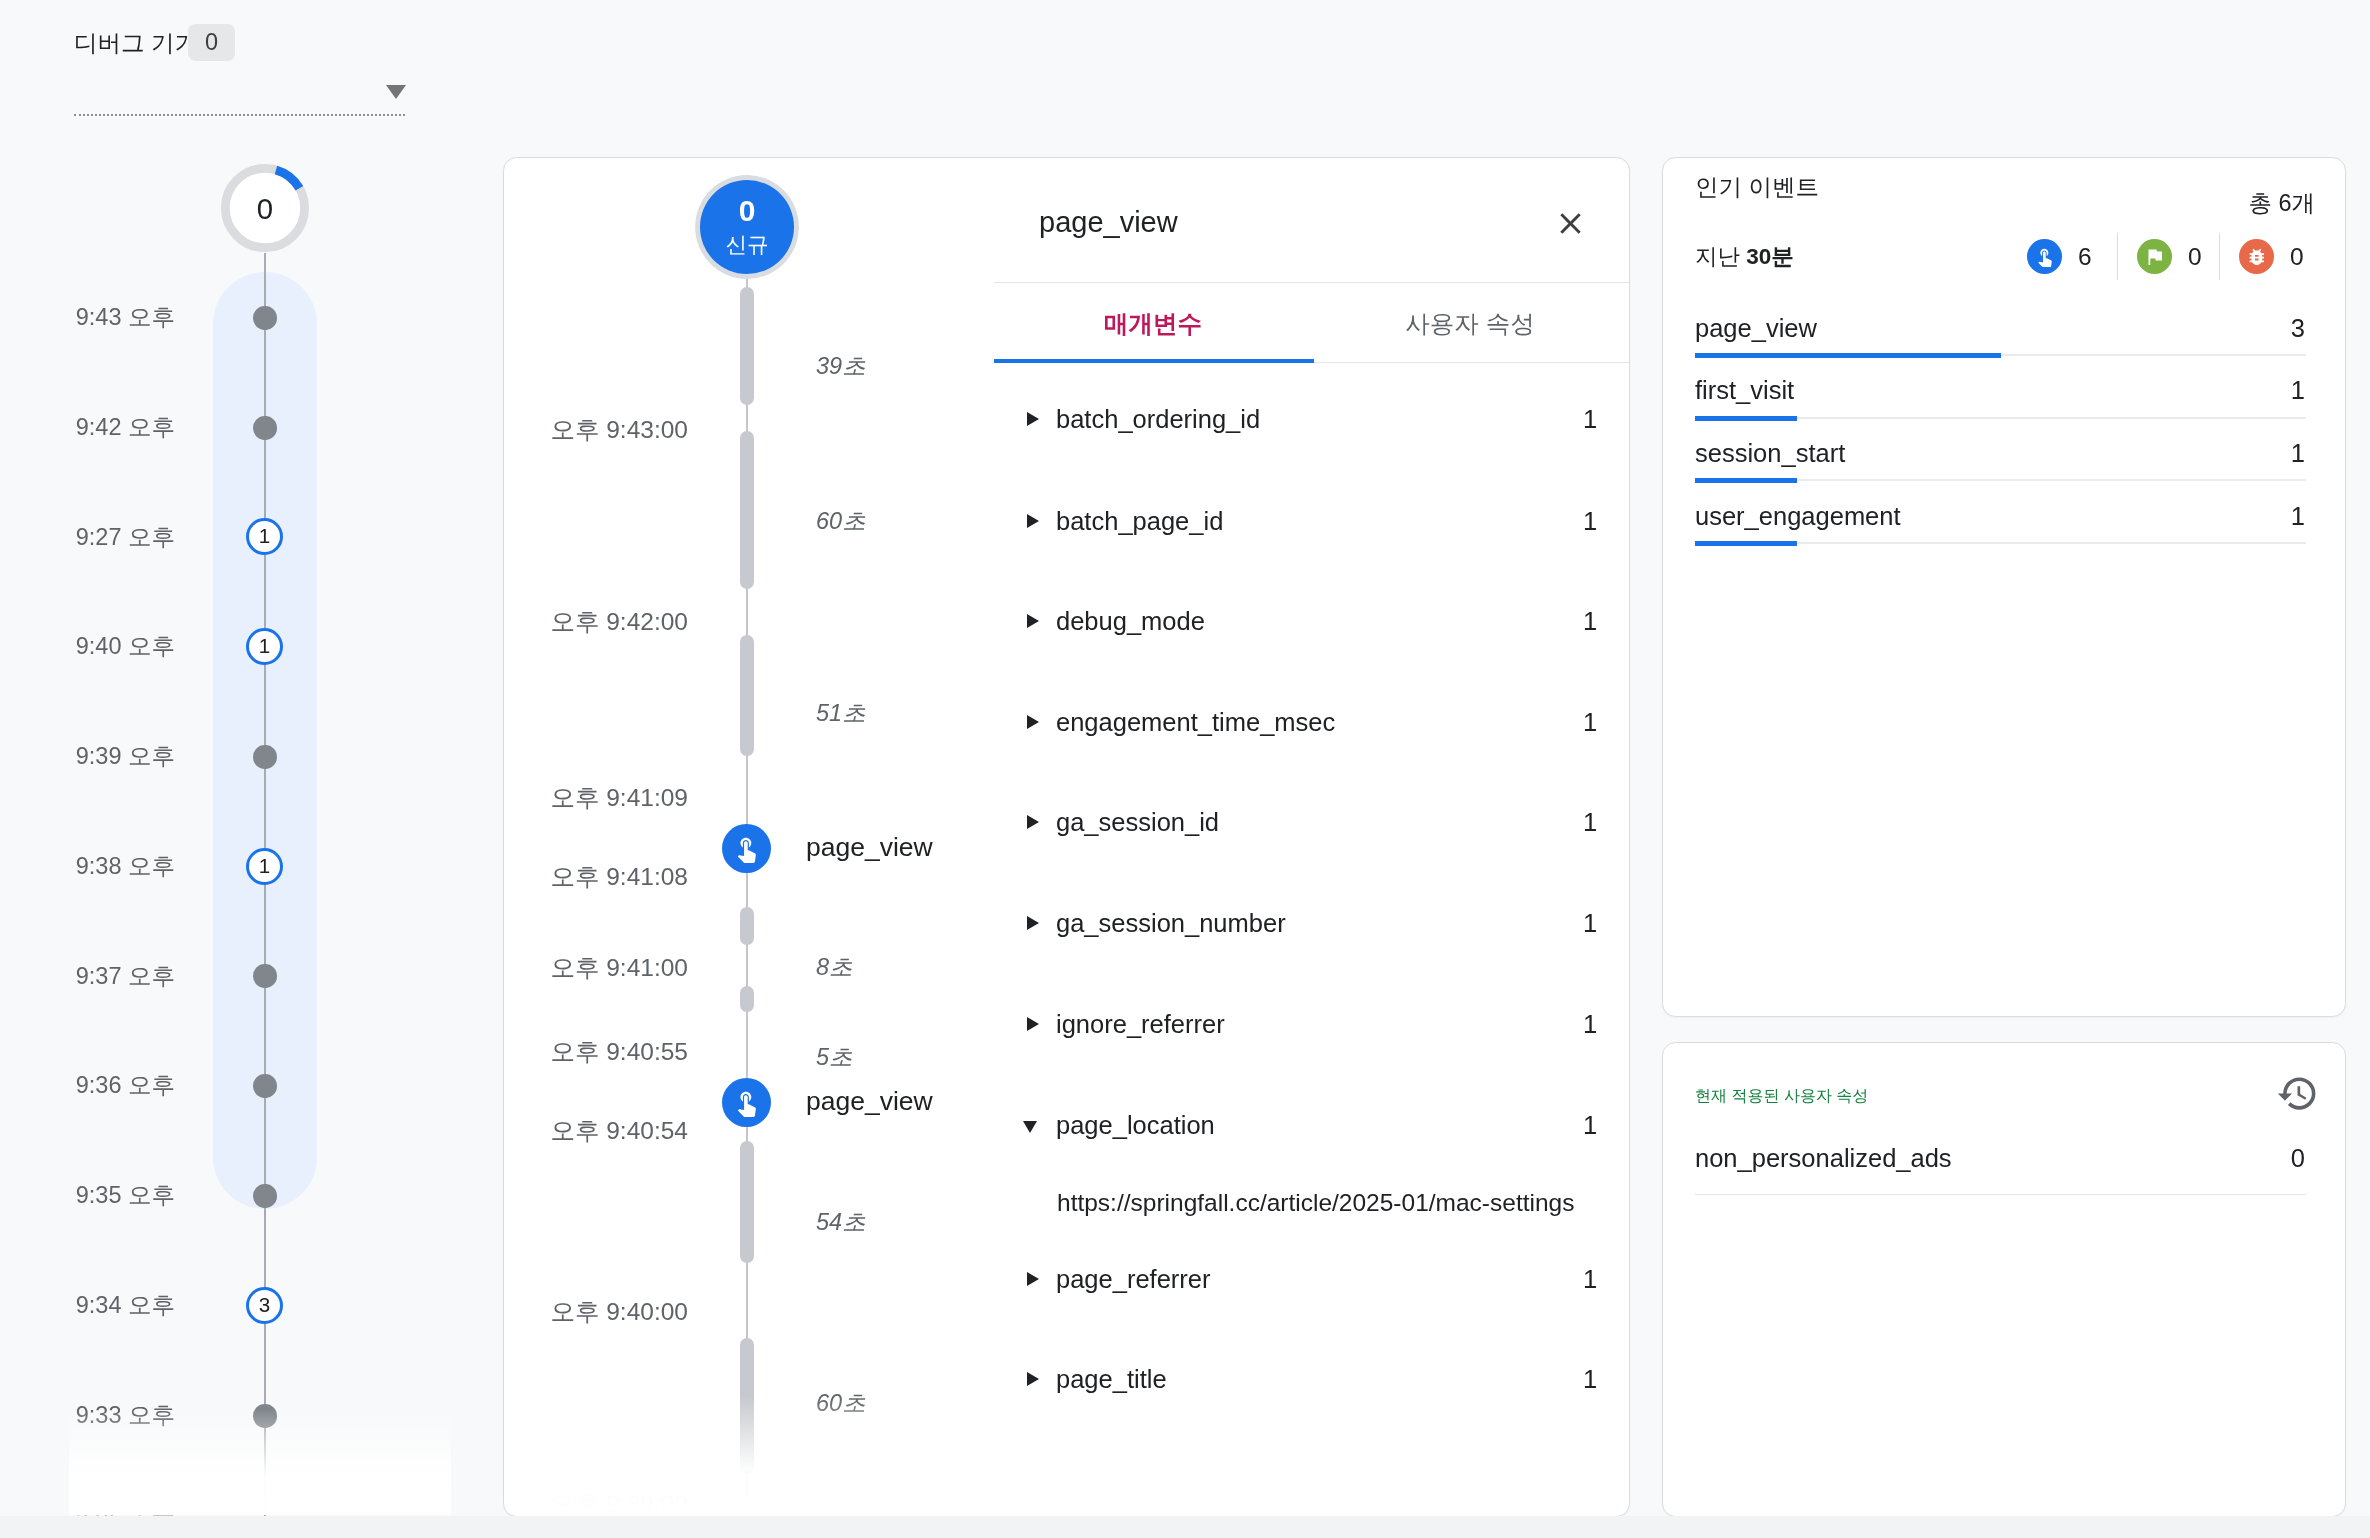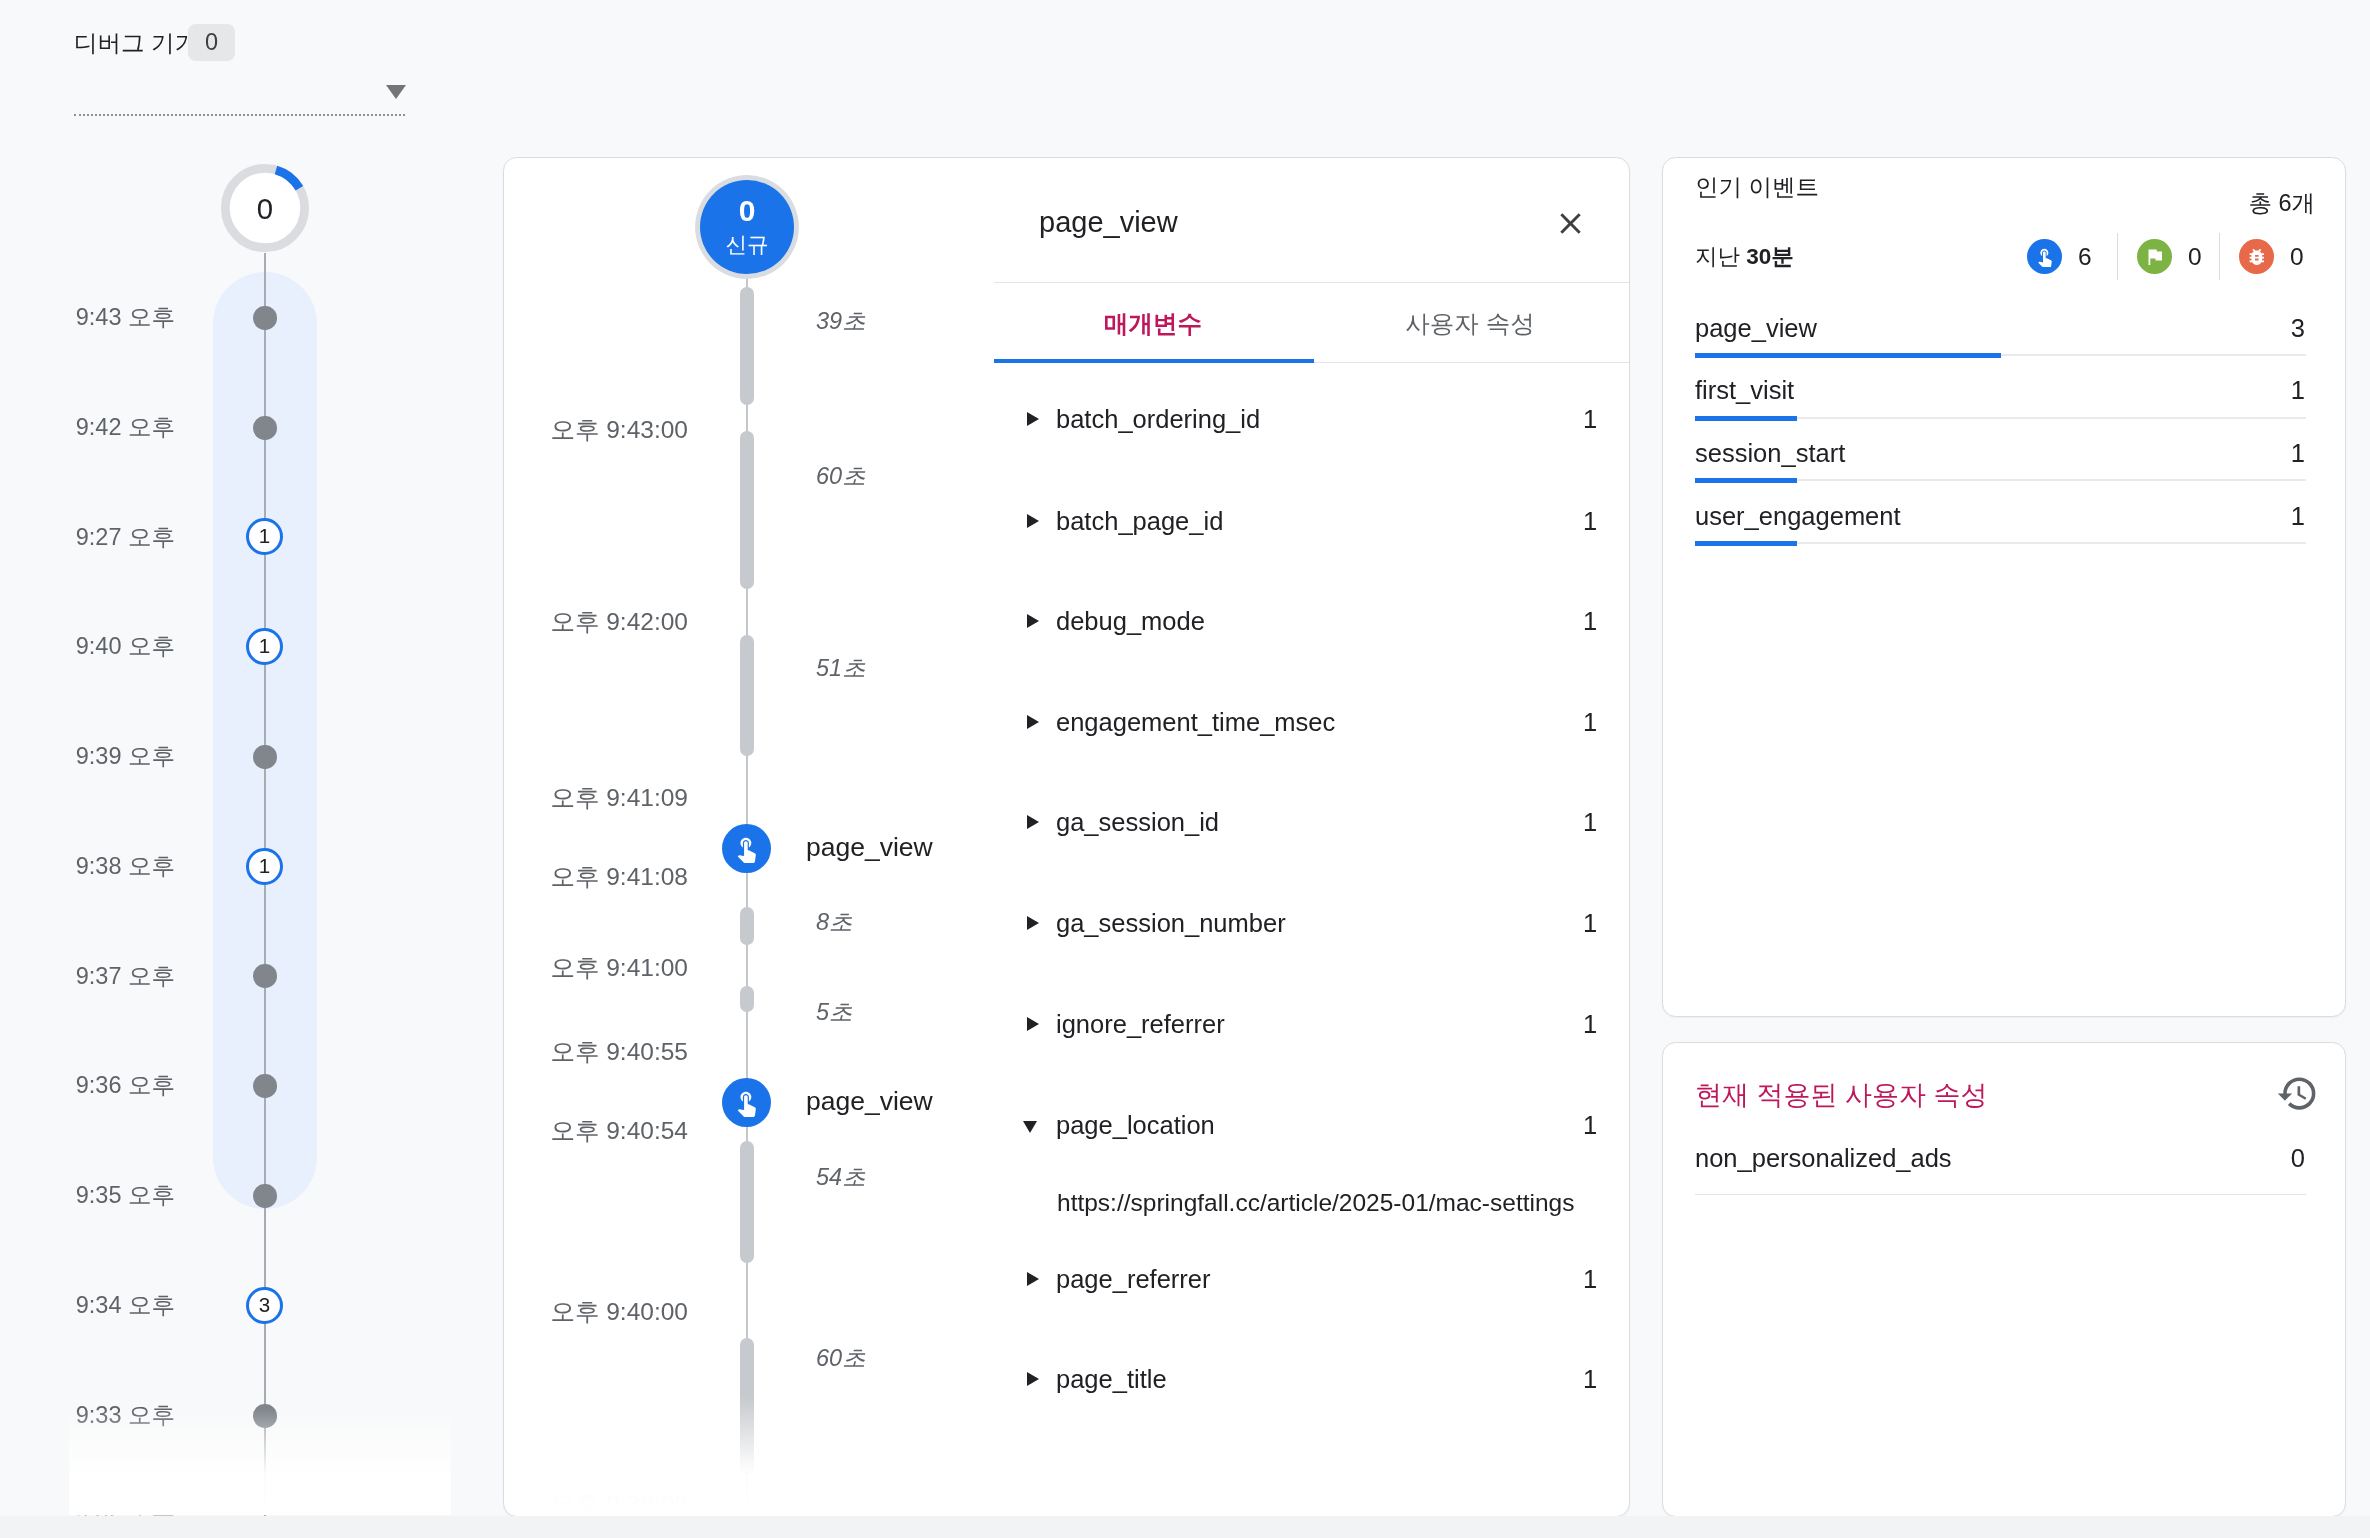--- a/index.html
+++ b/index.html
@@ -29,21 +29,21 @@
                background:linear-gradient(to bottom, rgba(255,255,255,0), rgba(255,255,255,.96) 62%, #fff); }
 
   
   .stream-line { left:746px; top:272px; width:2px; height:1233px; background:#c3c6ca; }
   .seg { left:740px; width:13.7px; background:#c6c9cd; border-radius:6.9px; }
   .new-badge { left:700px; top:180px; width:94px; height:94px; border-radius:50%; background:#1a73e8;
                box-shadow:0 0 0 4.9px #d9dce0; color:#fff; text-align:center; z-index:3; }
   .new-badge .n { font-size:30px; font-weight:bold; margin-top:13.7px; }
   .new-badge .l { font-size:21.6px; margin-top:2px; }
   .tick { width:142px; text-align:right; font-size:24.5px; color:#5f6368; height:39px; line-height:39px; left:546px; }
-  .dur { left:816px; font-size:23.5px; font-style:italic; color:#5f6368; height:39px; line-height:39px; }
+  .dur { left:816px; font-size:23.5px; font-style:italic; color:#5f6368; height:39px; line-height:39px;margin-top:45px; }
   .ev-ico { left:722px; width:49px; height:49px; border-radius:50%; background:#1a73e8; z-index:3;
             display:flex; align-items:center; justify-content:center; cursor:pointer; }
   .ev-lbl { left:806px; font-size:26.5px; color:#202124; height:39px; line-height:39px; cursor:pointer; }
   .fade-center { left:506px; top:1396px; width:1121px; height:120px; z-index:5; border-radius:0 0 13.7px 13.7px;
                  background:linear-gradient(to bottom, rgba(255,255,255,0), rgba(255,255,255,.94) 60%, #fff); }
 
   
   .detail-title { left:1039px; top:201px; font-size:29px; color:#202124; height:43px; line-height:43px; }
   .close-btn { left:1553px; top:206px; width:35px; height:35px; cursor:pointer; }
   .hdr-divider { left:994px; top:282px; width:635px; height:1px; background:#e3e5e8; }
@@ -68,21 +68,21 @@
   .rt-window { left:1695px; top:239px; font-size:22.5px; color:#202124; height:35px; line-height:35px; }
   .cnt-ico { top:239px; width:35px; height:35px; border-radius:50%; display:flex; align-items:center; justify-content:center; cursor:pointer; }
   .cnt-num { top:239px; width:39px; font-size:24.5px; color:#202124; height:35px; line-height:35px; }
   .cnt-div { top:233px; width:1px; height:47px; background:#dadce0; }
   .erow-name { left:1695px; font-size:25.5px; color:#202124; height:37px; line-height:37px; cursor:pointer; }
   .erow-val { left:2176px; width:129px; text-align:right; font-size:25.5px; color:#202124; height:37px; line-height:37px; }
   .erow-bar { left:1695px; width:611px; height:4.9px;
               background:linear-gradient(#e8eaed,#e8eaed) no-repeat left center/100% 2px; }
   .erow-bar .fill { height:4.9px; background:#1a73e8; }
 
-  .up-title { left:1695px; top:1078px; font-size:27px; color:#be185d; height:35px; line-height:35px;text-align:center; }
+  .up-title { left:1695px; top:1078px; font-size:16px; color:#15803d; height:35px; line-height:35px;text-align:center; }
   .up-hist { left:2276px; top:1072px; width:43px; height:43px; cursor:pointer; }
   .up-name { left:1695px; top:1139px; font-size:25.5px; color:#202124; height:39px; line-height:39px; }
   .up-val { left:2176px; top:1139px; width:129px; text-align:right; font-size:25.5px; color:#202124; height:39px; line-height:39px; }
   .up-border { left:1695px; top:1194px; width:611px; height:1px; background:#e3e5e8; }
 
   .bottom-strip { left:0; top:1516px; width:2370px; height:22.5px; background:#f1f3f5; z-index:7; }
   .ghost { opacity:.35; }
 </style>
 </head>
 <body>

